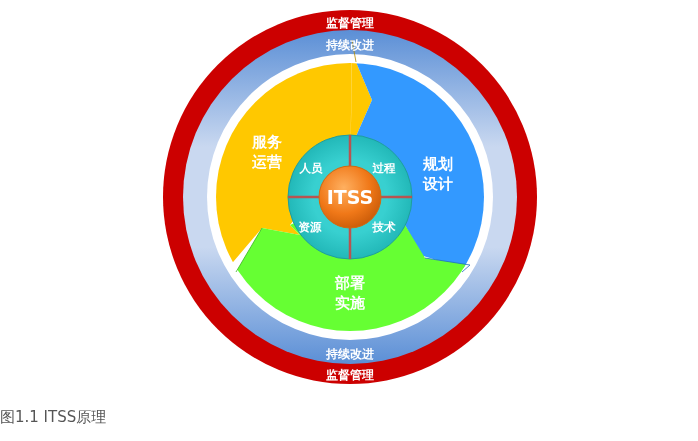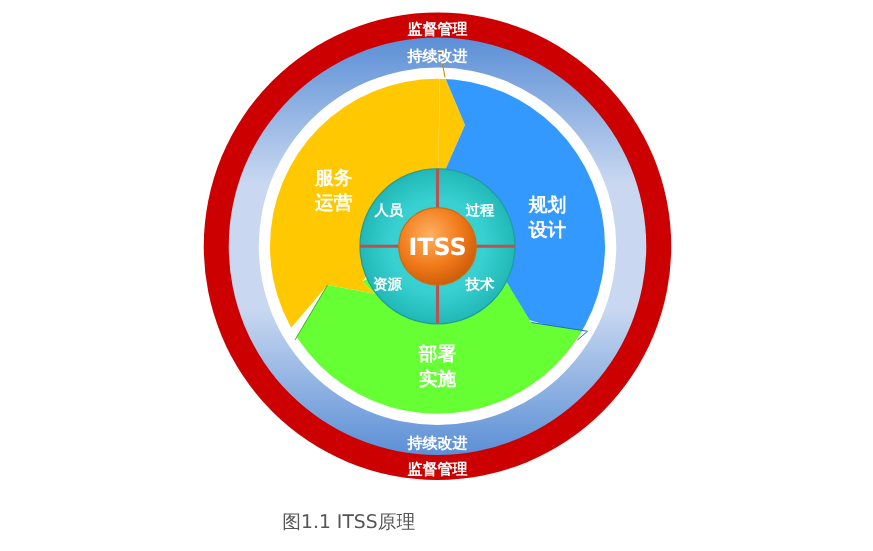--- a/index.html
+++ b/index.html
@@ -3,21 +3,21 @@
 <meta charset="utf-8">
 <style>
   html, body { margin: 0; padding: 0; background: #ffffff; }
   body { width: 698px; height: 441px; position: relative; overflow: hidden;
          font-family: "DejaVu Sans", "Liberation Sans", sans-serif; }
   #diagram { position: absolute; left: 0; top: 0; width: 698px; height: 400px; }
   .ring-text { font-weight: bold; fill: #ffffff; font-size: 12px; }
   .seg-text { fill: #ffffff; font-size: 15px; font-weight: bold; }
   .core-text { fill: #ffffff; font-size: 11.5px; font-weight: bold; }
   .center-text { fill: #ffffff; font-size: 19px; font-weight: bold; }
-  #caption { position: absolute; left: 0; width: 558px; top: 408px; text-align: center;
+  #caption { position: absolute; left: 0; width: 558px; top: 408px; 
              font-size: 15px; color: #555555; font-family: "DejaVu Sans", "Liberation Sans", sans-serif; }
 </style>
 </head>
 <body>
 
 <svg id="diagram" viewBox="0 0 698 400" xmlns="http://www.w3.org/2000/svg">
   <defs>
     <linearGradient id="blueRing" x1="0" y1="0" x2="0" y2="1">
       <stop offset="0" stop-color="#5b8fd6"></stop>
       <stop offset="0.35" stop-color="#c9d8f0"></stop>

